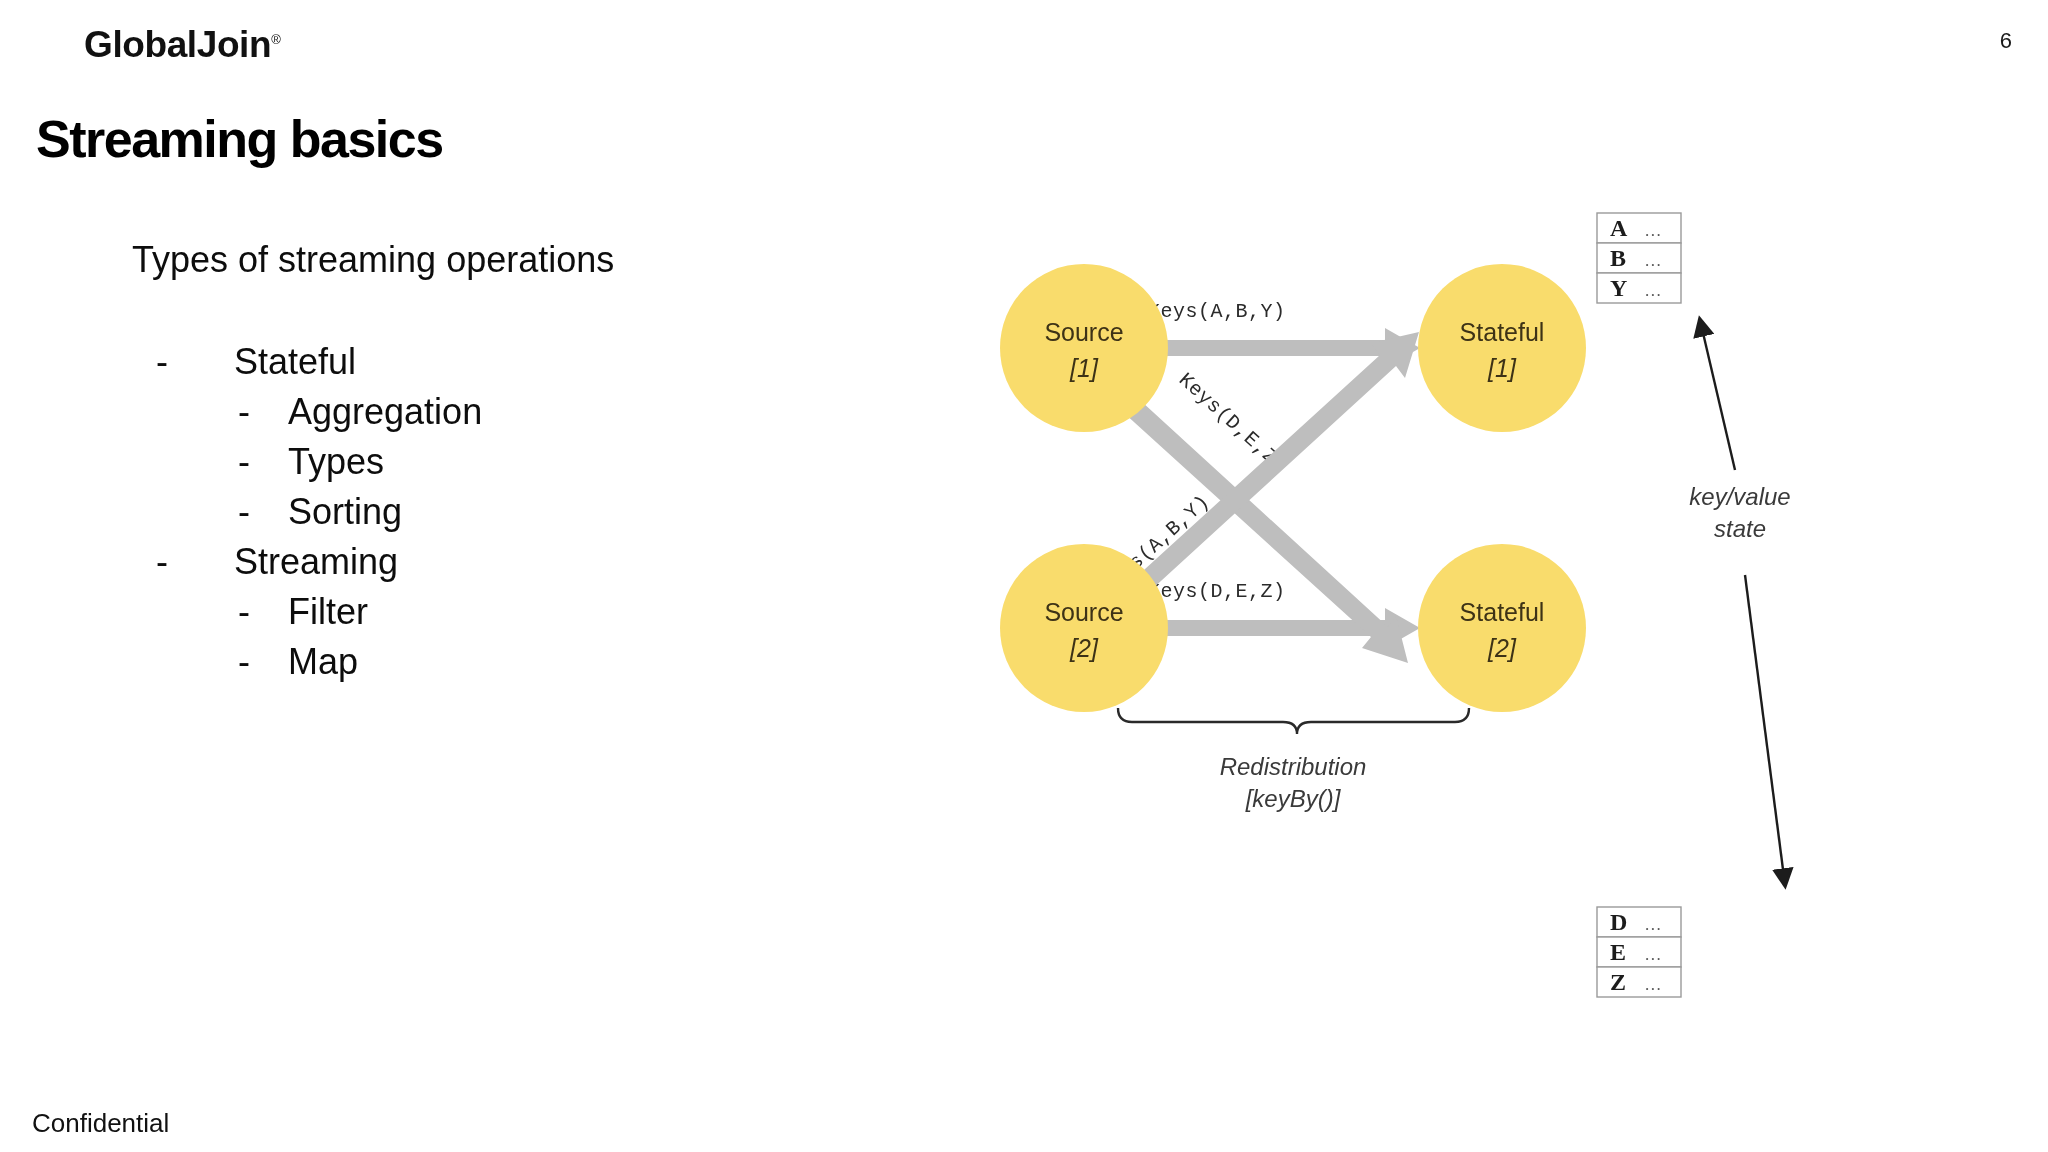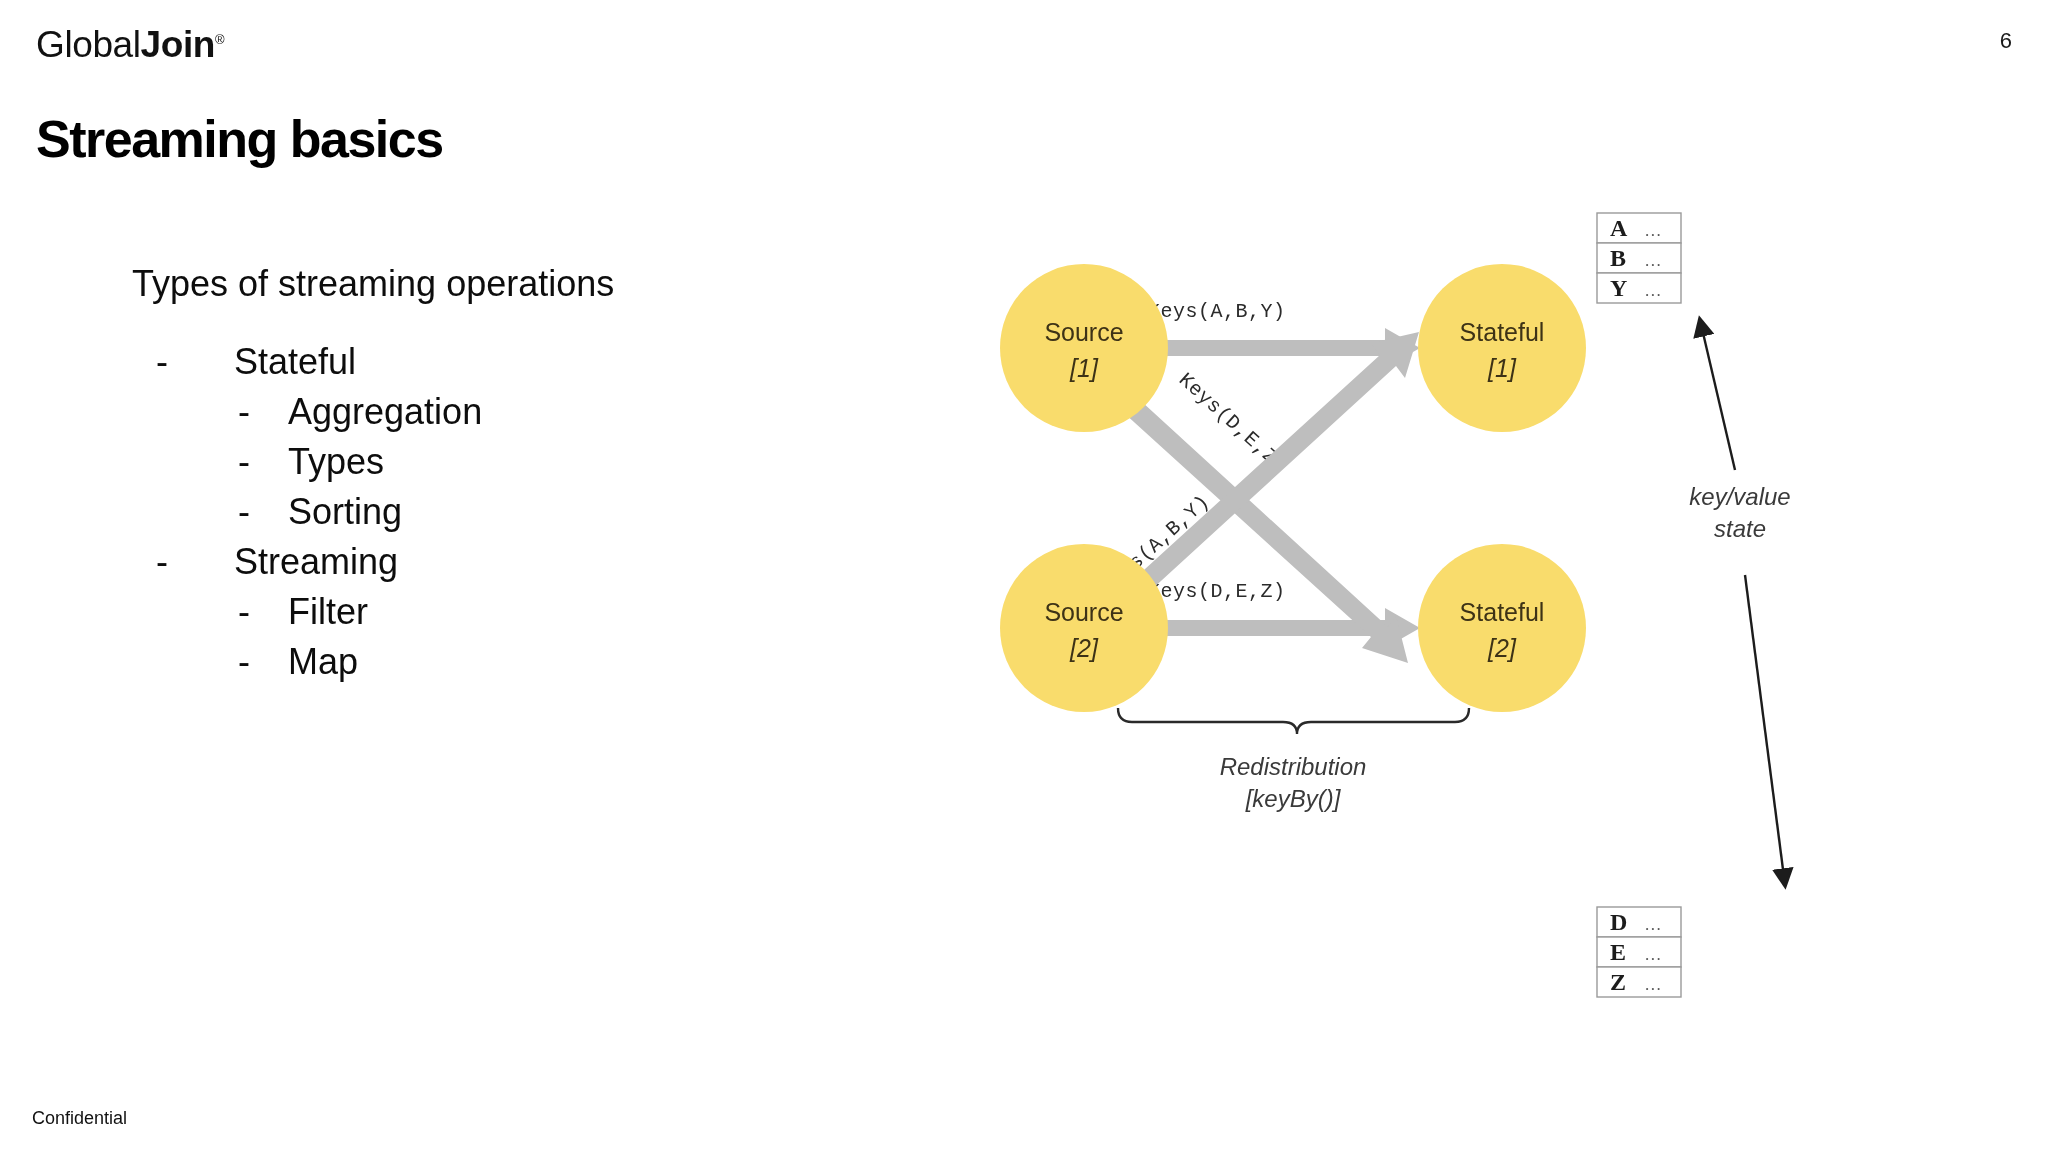--- a/index.html
+++ b/index.html
@@ -19,21 +19,21 @@
   
   .logo {
     position: absolute;
     left: 36px;
     top: 24px;
     font-size: 37px;
     letter-spacing: -0.4px;
     white-space: nowrap;
     color: #111111;
   }
-  .logo .lg-light { font-weight: 400; }
+  .logo .lg-light { font-weight: 700; margin-left: 48px; }
   .logo .lg-bold  { font-weight: 700; }
   .logo .lg-reg   { font-size: 13px; vertical-align: super; font-weight: 400; }
 
   .page-number {
     position: absolute;
     right: 36px;
     top: 28px;
     font-size: 22px;
     color: #1a1a1a;
   }
@@ -49,21 +49,20 @@
     line-height: 1;
     color: #000000;
   }
   .slide-subtitle {
     position: absolute;
     left: 132px;
     top: 239px;
     font-size: 36px;
     font-weight: 400;
     color: #0d0d0d;
-    margin-top: 24px;
   }
 
   
   .bullets {
     position: absolute;
     left: 132px;
     top: 330px;
     width: 700px;
   }
   .bullet-row {
@@ -79,21 +78,21 @@
     color: #0d0d0d;
   }
   .bullet-l2 .bullet-dash { width: 50px; }
   .bullet-text { color: #0d0d0d; }
 
   
   .confidential {
     position: absolute;
     left: 32px;
     top: 1108px;
-    font-size: 18px;
+    font-size: 26px;
     color: #111111;
   }
 
   
   .diagram {
     position: absolute;
     left: 1000px;
     top: 195px;
     width: 900px;
     height: 860px;

